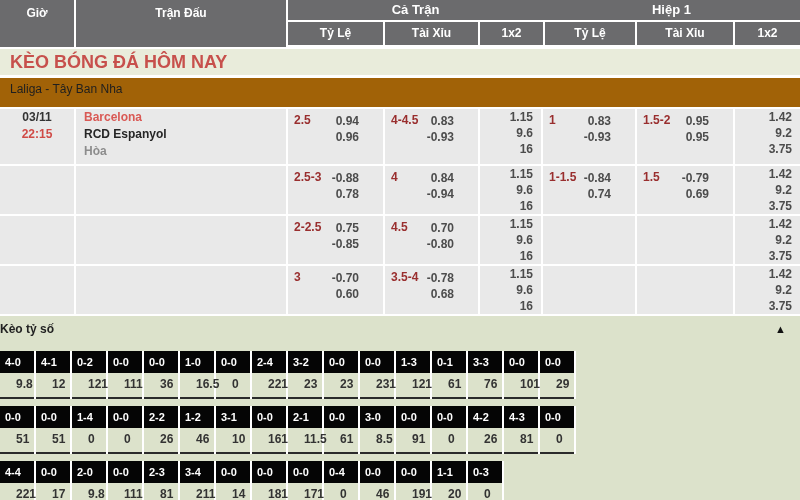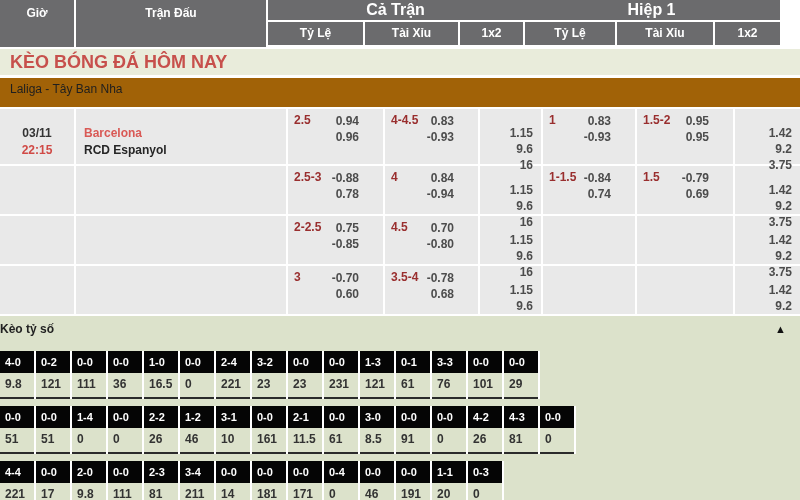--- a/index.html
+++ b/index.html
@@ -8,46 +8,46 @@
     font-family:"Liberation Sans",sans-serif;
     -webkit-font-smoothing:antialiased;
   }
   .page{width:800px;height:500px;background:#fff;}
 
   
   .thead{display:flex;height:47px;background:#fff;}
   .hcell{background:#6b6b6d;color:#fff;font-weight:bold;font-size:12px;
          box-sizing:border-box;border-right:2px solid #fff;text-align:center;}
   .h-time{width:76px;padding-top:6px;}
-  .h-match{width:192px;padding-top:6px;}
+  .h-match{width:212px;padding-top:6px;}
   .hgroup{display:flex;flex-direction:column;}
   .hg-ft{width:255px;}
   .hg-h1{width:257px;border-right:none;}
-  .hg-title{background:#6b6b6d;color:#fff;font-weight:bold;font-size:16px;
+  .hg-title{background:#6b6b6d;color:#fff;font-weight:bold;font-size:13px;
             height:22px;line-height:20px;border-bottom:2px solid #fff;text-align:center;
             box-sizing:border-box;}
   .hsub{display:flex;flex:1;}
   .hsub .hcell{height:23px;line-height:22px;padding:0;}
   .w-fthdp{width:97px;} .w-ftou{width:95px;} .w-ftx12{width:63px;border-right:none;}
   .w-h1hdp{width:94px;} .w-h1ou{width:98px;} .w-h1x12{width:65px;border-right:none;}
   .hg-h1 .w-h1hdp{border-left:2px solid #fff;}
 
   
   .keo-bar{margin-top:2px;height:26px;line-height:26px;background:#e9ecdb;
            color:#c7504c;font-weight:bold;font-size:18px;padding-left:10px;
            box-sizing:border-box;}
   .league-bar{margin-top:3px;height:29px;line-height:23px;background:#a16207;
               color:#1f1f1f;font-weight:normal;font-size:12px;padding-left:10px;
               box-sizing:border-box;}
 
   
   .odds-rows{background:#fff;}
   .odds-row{display:flex;background:#e9e9e9;margin-top:2px;height:48px;}
   .odds-row.first{height:55px;}
-  .cell{box-sizing:border-box;border-right:2px solid #fff;padding-top:16px;font-size:12px;font-weight:bold;}
+  .cell{box-sizing:border-box;border-right:2px solid #fff;padding-top:0;font-size:12px;font-weight:bold;}
   .c-time{width:76px;text-align:center;line-height:17px;}
   .c-time .date{color:#333;}
   .c-time .time{color:#d04a46;}
   .c-match{width:212px;padding-left:8px;line-height:17px;}
   .c-match .home{color:#d95955;}
   .c-match .away{color:#262626;}
   .c-match .draw{color:#8c8c8c;}
   .odds{display:flex;justify-content:space-between;padding:4px 24px 0 6px;}
   .odds .line{color:#992e2e;}
   .odds .vals{display:flex;flex-direction:column;text-align:right;color:#4c4c4c;line-height:16px;}
@@ -58,21 +58,21 @@
   
   .score-section{position:relative;margin-top:2px;height:190px;background:#dce2cb;overflow:hidden;}
   .score-bar{height:35px;line-height:27px;font-size:12px;font-weight:bold;color:#222;
              position:relative;box-sizing:border-box;}
   .score-bar .arrow{position:absolute;right:14px;top:0;font-size:11px;color:#111;cursor:pointer;}
   .score-row{display:flex;margin-bottom:7px;}
   .score-cell{width:36px;box-sizing:border-box;border-right:2px solid #fff;}
   .score-cell.empty{border-right:none;}
   .score-label{background:#050505;color:#fff;font-weight:bold;font-size:11px;
                height:22px;line-height:22px;padding-left:5px;box-sizing:border-box;}
-  .score-value{height:26px;line-height:23px;padding-left:5px;font-weight:bold;font-size:12px;
+  .score-value{height:26px;line-height:23px;padding-left:16px;font-weight:bold;font-size:12px;
                color:#333;border-bottom:2px solid #2b2b2b;box-sizing:border-box;}
   .peek{position:absolute;bottom:0;left:0;width:700px;height:4px;
         background:repeating-linear-gradient(to right,#0a0a0a 0 48px,#fff 48px 50px);}
 </style>
 </head>
 <body>
 
 <div class="page">
 
   <div class="thead">
@@ -102,20 +102,21 @@
 
   <div class="odds-rows">
       <div class="odds-row first">
         <div class="cell c-time">
           <div class="date">03/11</div>
           <div class="time">22:15</div>
         </div>
         <div class="cell c-match">
           <div class="home">Barcelona</div>
           <div class="away">RCD Espanyol</div>
+          <div class="draw">Hòa</div>
         </div>
         <div class="cell odds c-fthdp">
           <span class="line">2.5</span>
           <span class="vals">
             <span>0.94</span>
             <span>0.96</span>
           </span>
         </div>
         <div class="cell odds c-ftou">
           <span class="line">4-4.5</span>
@@ -258,20 +259,24 @@
       <span>Kèo tỷ số</span>
       <span class="arrow">▲</span>
     </div>
     <div>
         <div class="score-row">
           <div class="score-cell">
             <div class="score-label">4-0</div>
             <div class="score-value">9.8</div>
           </div>
           <div class="score-cell">
+            <div class="score-label">4-1</div>
+            <div class="score-value">12</div>
+          </div>
+          <div class="score-cell">
             <div class="score-label">0-2</div>
             <div class="score-value">121</div>
           </div>
           <div class="score-cell">
             <div class="score-label">0-0</div>
             <div class="score-value">111</div>
           </div>
           <div class="score-cell">
             <div class="score-label">0-0</div>
             <div class="score-value">36</div>

